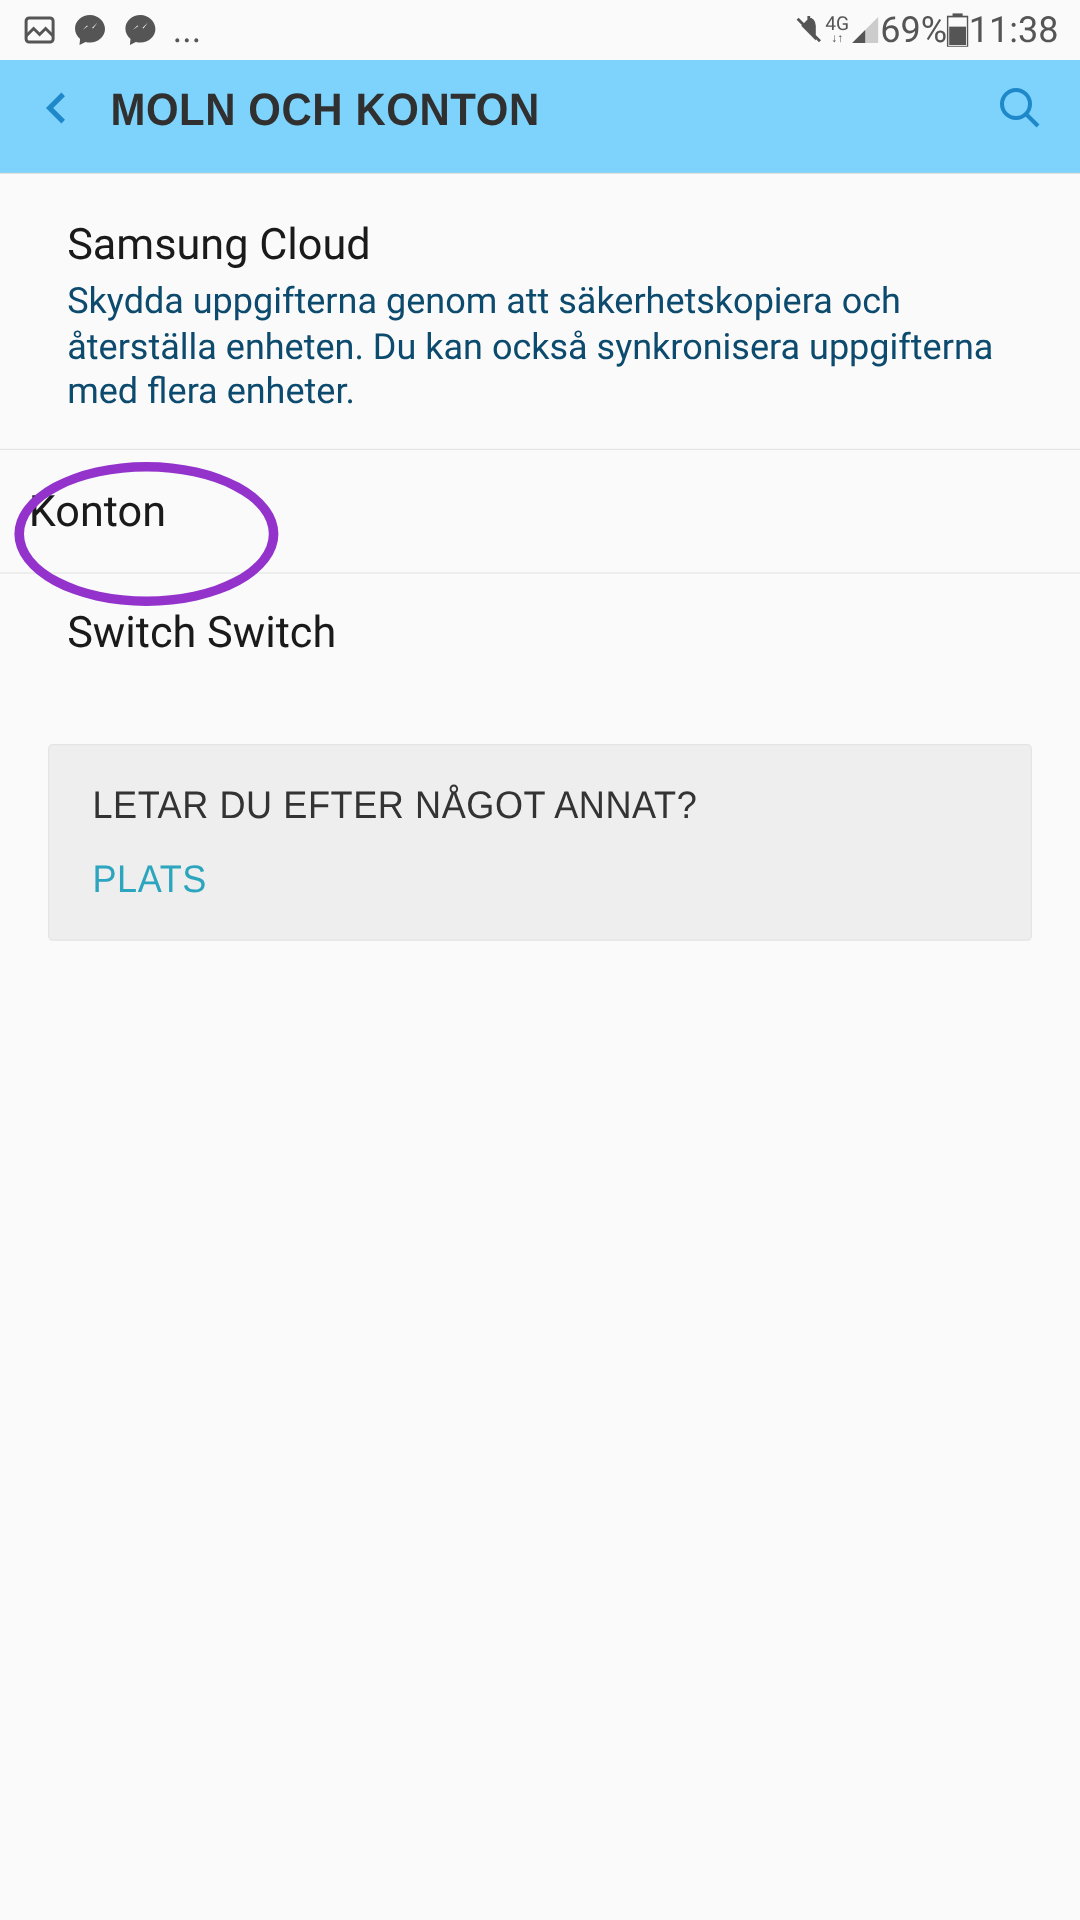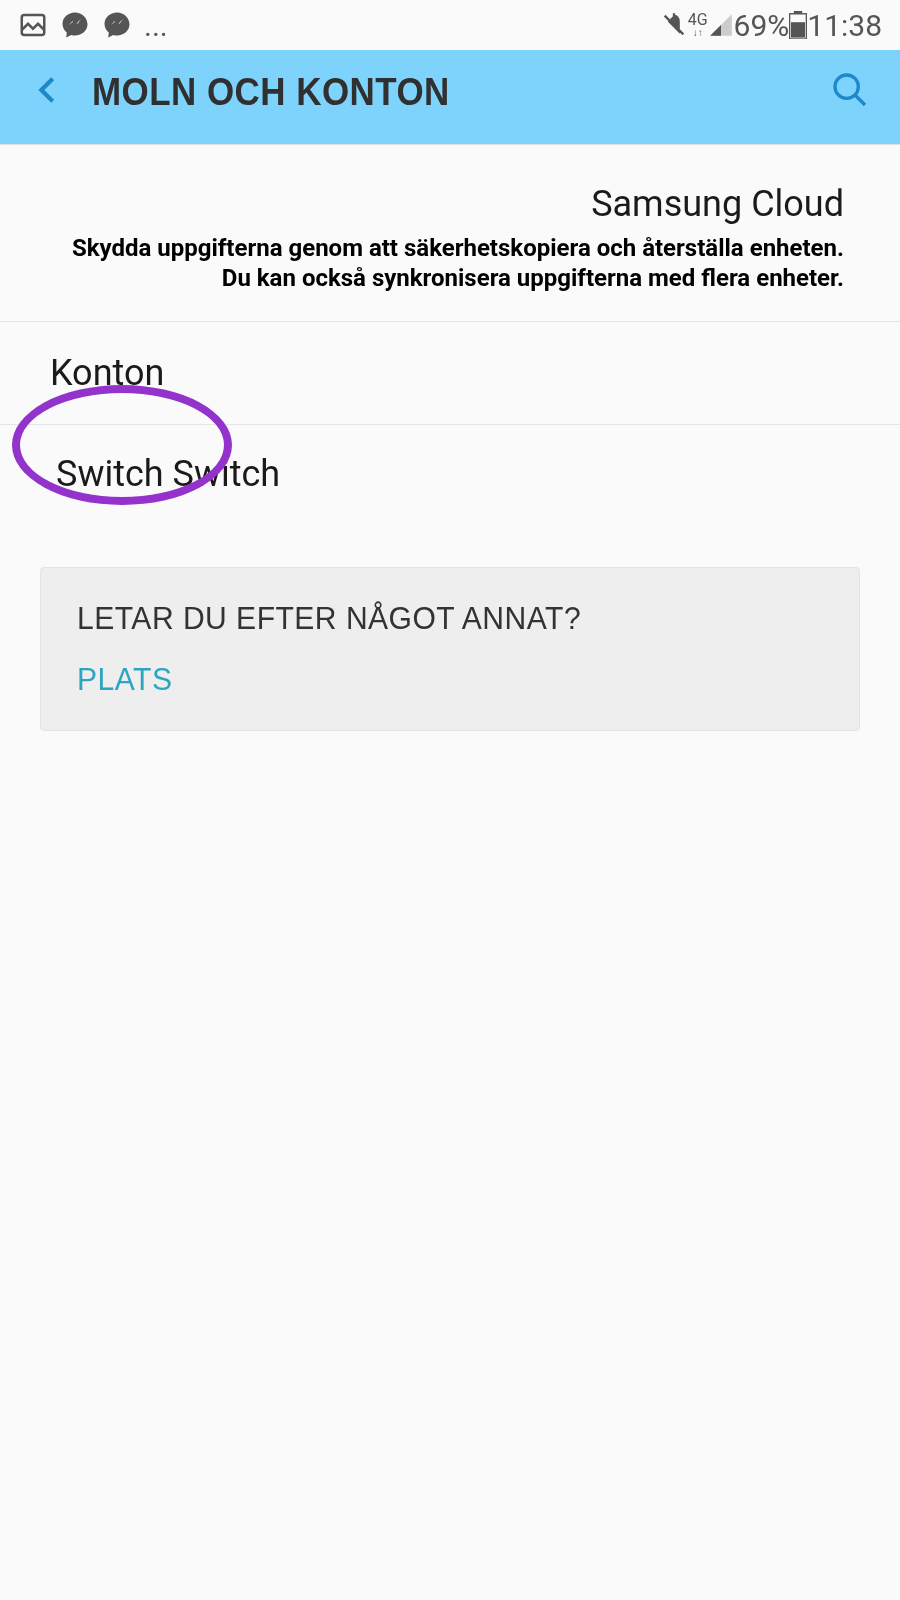--- a/index.html
+++ b/index.html
@@ -69,36 +69,34 @@
     .content {
       padding: 0;
       background: #fafafa;
     }
     .list-item {
       padding: 28px 56px;
       border-bottom: 1px solid #e5e5e5;
     }
     .list-item:first-child {
       padding-top: 38px;
-      text-align: right;
     }
     .item-title {
       font-size: 36px;
       color: #1a1a1a;
       font-weight: 400;
       margin-bottom: 8px;
     }
     .item-desc {
-      font-size: 24px;
-      color: #000000;
+      font-size: 30px;
+      color: #0c4a6e;
       line-height: 1.25;
-      font-weight: bold;
     }
     .item-single {
-      padding: 30px 50px;
+      padding: 30px 24px;
     }
     .item-single .item-title {
       margin-bottom: 0;
     }
     .footer-card {
       margin: 36px 40px 0 40px;
       padding: 32px 36px;
       background: #eeeeee;
       border: 1px solid #e4e4e4;
       border-radius: 4px;

